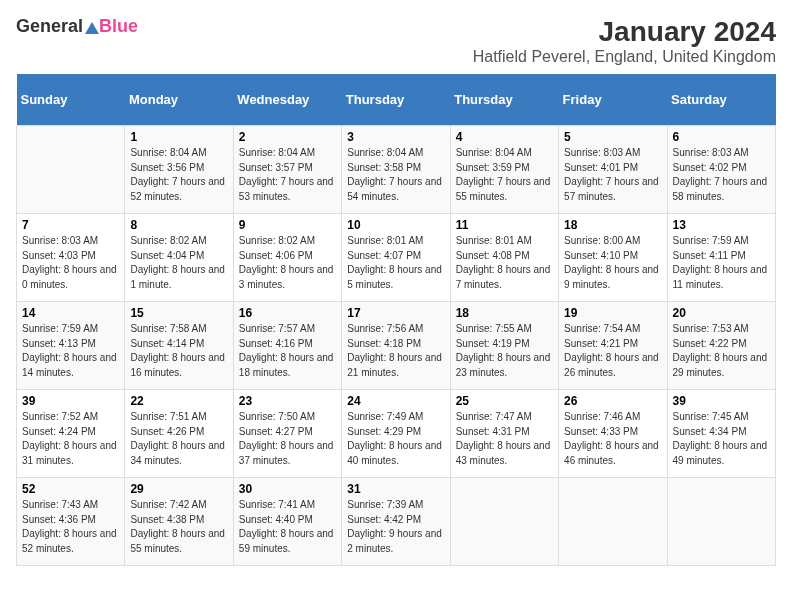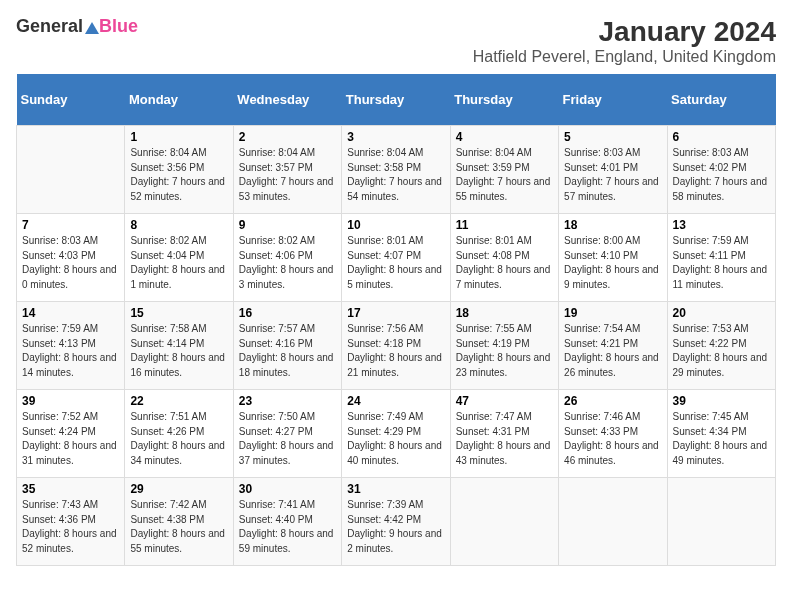--- a/index.html
+++ b/index.html
@@ -201,35 +201,35 @@
         </td>
         <td>
           <span class="day-number">23</span>
           <div class="day-detail">Sunrise: 7:50 AM<br>Sunset: 4:27 PM<br>Daylight: 8 hours and 37 minutes.</div>
         </td>
         <td>
           <span class="day-number">24</span>
           <div class="day-detail">Sunrise: 7:49 AM<br>Sunset: 4:29 PM<br>Daylight: 8 hours and 40 minutes.</div>
         </td>
         <td>
-          <span class="day-number">47</span>
+          <span class="day-number">25</span>
           <div class="day-detail">Sunrise: 7:47 AM<br>Sunset: 4:31 PM<br>Daylight: 8 hours and 43 minutes.</div>
         </td>
         <td>
           <span class="day-number">26</span>
           <div class="day-detail">Sunrise: 7:46 AM<br>Sunset: 4:33 PM<br>Daylight: 8 hours and 46 minutes.</div>
         </td>
         <td>
           <span class="day-number">39</span>
           <div class="day-detail">Sunrise: 7:45 AM<br>Sunset: 4:34 PM<br>Daylight: 8 hours and 49 minutes.</div>
         </td>
       </tr>
       <tr>
         <td>
-          <span class="day-number">35</span>
+          <span class="day-number">52</span>
           <div class="day-detail">Sunrise: 7:43 AM<br>Sunset: 4:36 PM<br>Daylight: 8 hours and 52 minutes.</div>
         </td>
         <td>
           <span class="day-number">29</span>
           <div class="day-detail">Sunrise: 7:42 AM<br>Sunset: 4:38 PM<br>Daylight: 8 hours and 55 minutes.</div>
         </td>
         <td>
           <span class="day-number">30</span>
           <div class="day-detail">Sunrise: 7:41 AM<br>Sunset: 4:40 PM<br>Daylight: 8 hours and 59 minutes.</div>
         </td>

